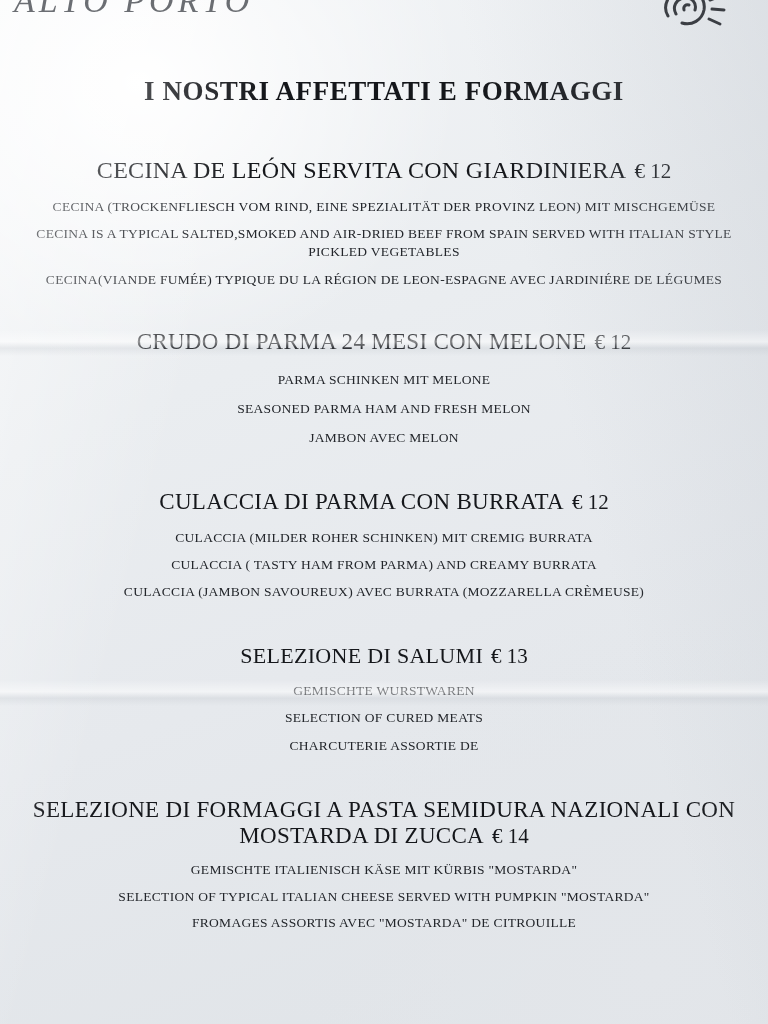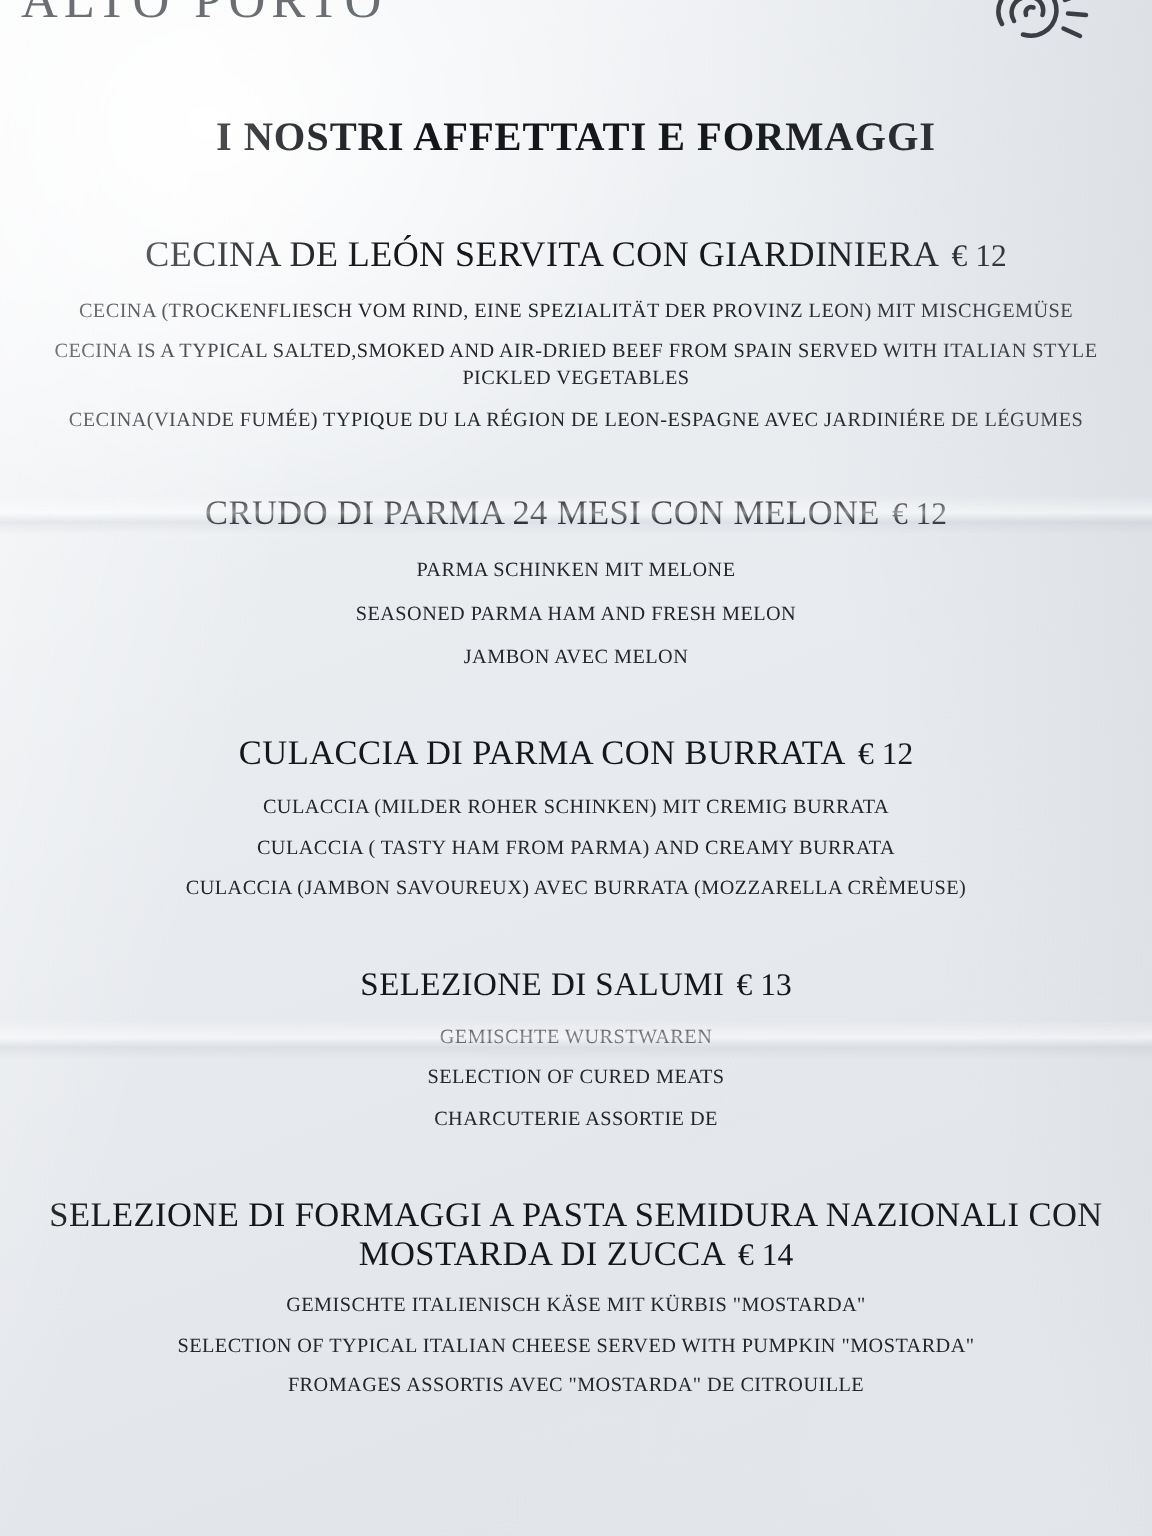--- a/index.html
+++ b/index.html
@@ -39,20 +39,21 @@
     background: linear-gradient(to bottom, rgba(255,255,255,0) 0%, rgba(255,255,255,0.5) 45%, rgba(170,176,184,0.18) 70%, rgba(255,255,255,0) 100%);
     pointer-events: none;
   }
   .crease.c1 { top: 330px; }
   .crease.c2 { top: 680px; }
 
   
   .header-strip {
     position: relative;
     height: 52px;
+    font-style: italic;
   }
   .logo-word {
     position: absolute;
     left: 14px;
     top: -18px;
     font-family: "Liberation Serif", serif;
     font-size: 34px;
     letter-spacing: 4px;
     color: #3b3f45;
     opacity: 0.75;

